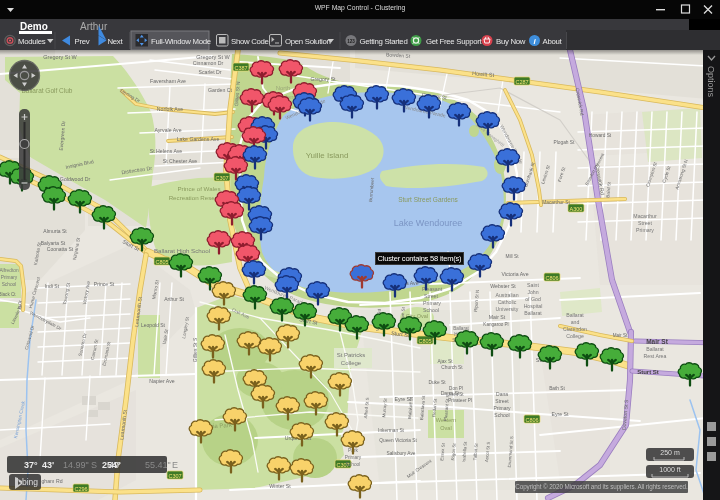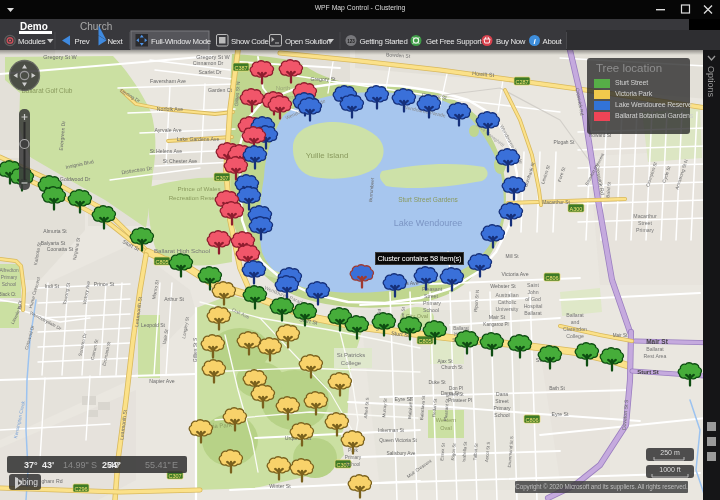--- a/index.html
+++ b/index.html
@@ -9,21 +9,21 @@
 #rseg{position:absolute;left:566px;top:11px;width:154px;height:20px;background:#2e2e31}
 .tab{position:absolute;top:2px;font-size:10px;color:#ababab}
 #map{position:absolute;left:0;top:50px;width:720px;height:450px;background:#eae7e0}
 .ov{position:absolute}
 #legend{left:587px;top:8px;width:103px;height:76px;background:rgba(40,40,40,.78);border-radius:3px}
 #legend h2{font-size:11.5px;color:#8e8e8e;font-weight:400;margin:4px 0 5px 9px}
 .li{position:relative;height:11px;margin-left:7px;font-size:7px;letter-spacing:-0.2px;color:#cfcfcf;white-space:nowrap}
 .li b{position:absolute;left:0;top:0;width:16px;height:8.5px}
 .li span{position:absolute;left:21px;top:0}
 #tip{left:375px;top:202px;width:89px;height:13px;background:#0a0a0a;border:1px solid #3a3a3a;color:#fff;font-size:7.5px;letter-spacing:-0.2px;line-height:11px;text-align:center;white-space:nowrap}
-#coords{left:7px;top:406px;width:180px;height:17px;background:rgba(52,52,52,.88);border-radius:2px;font-size:9px;color:#ececec}
+#coords{left:7px;top:406px;width:160px;height:17px;background:rgba(52,52,52,.88);border-radius:2px;font-size:9px;color:#ececec}
 #coords span{position:absolute;top:4px}
 #bing{left:9px;top:424px;width:32px;height:16px;background:rgba(40,40,40,.8);border-radius:3px;color:#e8e8e8;font-size:9px;line-height:15px;text-align:left}
 .scalebox{left:646px;width:48px;height:13px;background:rgba(56,56,56,.88);border-radius:3px;color:#ddd;font-size:7px;text-align:center;line-height:10px}
 #copyright{left:515px;top:431px;width:173px;height:12px;background:rgba(60,60,60,.82);color:#bdbdbd;font-size:6.3px;letter-spacing:-0.1px;line-height:12px;text-align:center;border-radius:1px;white-space:nowrap}
 #options{position:absolute;left:703px;top:0;width:17px;height:450px;background:#151517}
 #options span{position:absolute;left:3px;top:16px;color:#9a9a9a;font-size:9px;writing-mode:vertical-lr}
 .osq{position:absolute;left:4px;width:9px;height:9px;background:#9a9a9a}
 </style></head><body>
 <div id="app">
 <div id="titlebar">
@@ -31,21 +31,21 @@
   <path d="M7,8 l7,0 -3.5,4z" fill="#ddd"></path>
   <rect x="656" y="9" width="9" height="1.4" fill="#ddd"></rect>
   <rect x="681.5" y="5" width="8" height="8" fill="none" stroke="#ddd" stroke-width="1.2"></rect>
   <path d="M704,5.5 l8,8 m0,-8 l-8,8" stroke="#ddd" stroke-width="1.3"></path>
  </svg>
  <div id="title">WPF Map Control - Clustering</div>
 </div>
 <div id="ribbon">
  <div id="rseg"></div>
  <div class="tab" style="left:20px;color:#fff;font-weight:700">Demo</div>
- <div class="tab" style="left:80px">Church</div>
+ <div class="tab" style="left:80px">Arthur</div>
  <div style="position:absolute;left:19px;top:12px;width:33px;height:2.5px;background:#fff"></div>
  <svg width="720" height="31" style="position:absolute;left:0;top:0">
         <rect x="131" y="12" width="78" height="19" fill="#55555a" stroke="#7a7a7f" stroke-width="1"></rect>
         <g font-size="7.8" letter-spacing="-0.3" fill="#e8e8e8" font-family="Liberation Sans,sans-serif">
           <circle cx="10" cy="21.5" r="5.2" fill="none" stroke="#5f5f5f" stroke-width="1.2"></circle>
           <circle cx="10" cy="21.5" r="2.8" fill="none" stroke="#c8505a" stroke-width="1.4"></circle>
           <circle cx="10" cy="21.5" r="1.1" fill="#d8606a"></circle>
           <text x="18" y="24.5">Modules</text>
           <path d="M47,20 l6.5,0 -3.25,4z" fill="#ccc"></path>
           <rect x="54.5" y="13" width="1" height="17" fill="#47474b"></rect>
@@ -596,39 +596,20 @@
           <path d="M13.5,25.5 l4,-2.5 v5 z" fill="#cfcfcf"></path>
           <path d="M35.5,25.5 l-4,-2.5 v5 z" fill="#cfcfcf"></path>
           <rect x="19" y="59" width="11" height="81" rx="5" fill="#3c3c3c" opacity="0.88"></rect>
           <path d="M24.5,64 v6 M21.5,67 h6" stroke="#ccc" stroke-width="1.2"></path>
           <path d="M21.5,133 h6" stroke="#ccc" stroke-width="1.2"></path>
           <rect x="23.5" y="72" width="2" height="58" fill="#2a2a2a"></rect>
           <circle cx="24.5" cy="94" r="4.5" fill="#3f3f3f" stroke="#aaa" stroke-width="1.2"></circle>
         </g>
         <rect x="0" y="0" width="720" height="5" fill="url(#shd)"></rect>
       </svg>
- <div class="ov" id="legend">
-  <h2>Tree location</h2>
-  <div class="li">
-          <b style="background:#56ae47"></b>
-          <span>Sturt Street</span>
-        </div>
-  <div class="li">
-          <b style="background:#f2c94c"></b>
-          <span>Victoria Park</span>
-        </div>
-  <div class="li">
-          <b style="background:#3273d8"></b>
-          <span>Lake Wendouree Reserve</span>
-        </div>
-  <div class="li">
-          <b style="background:#ef4456"></b>
-          <span>Ballarat Botanical Gardens</span>
-        </div>
- </div>
  <div class="ov" id="tip">Cluster contains 58 item(s)</div>
  <div class="ov" id="coords">
         <span style="left:17px;font-weight:700">37°</span>
         <span style="left:35px;font-weight:700">43'</span>
         <span style="left:56px;color:#8a8a8a">14.99"</span>
         <span style="left:84px;color:#8a8a8a">S</span>
         <span style="left:95px;font-weight:700">254°</span>
         <span style="left:102px;font-weight:400">49'</span>
         <span style="left:138px;color:#8a8a8a">55.41"</span>
         <span style="left:165px;color:#8a8a8a">E</span>

